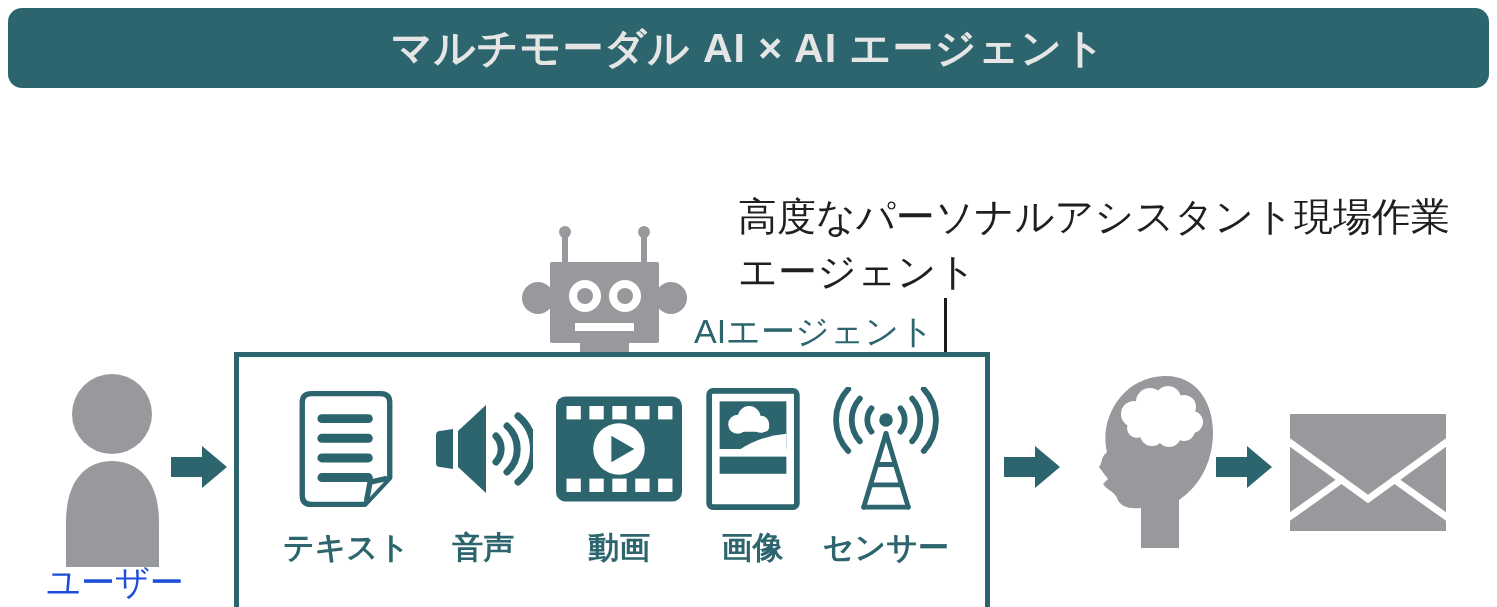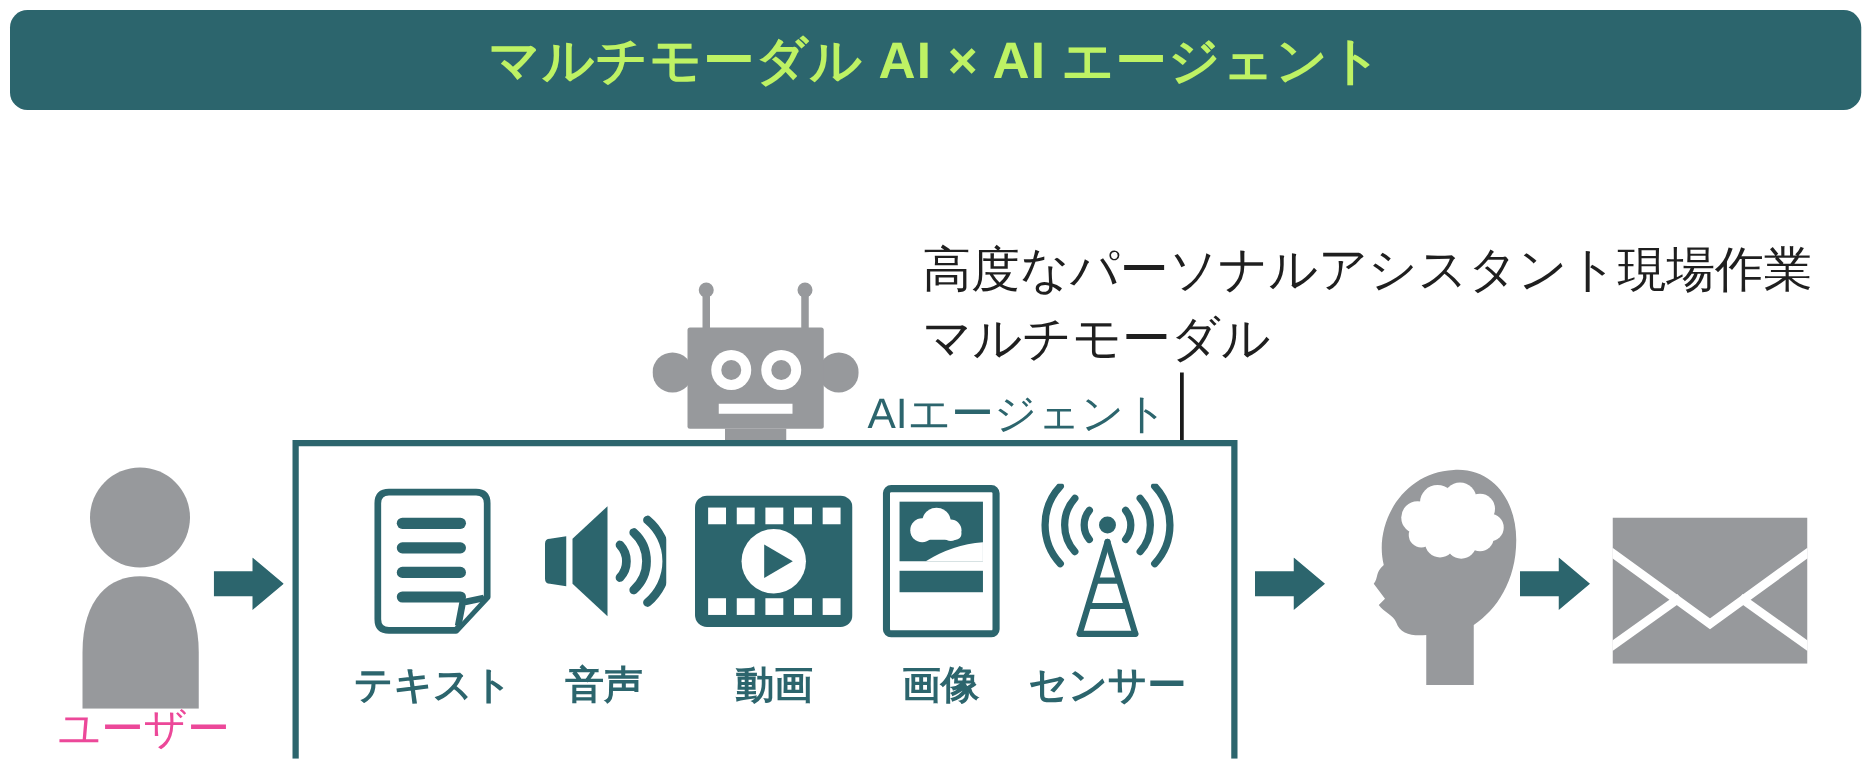--- a/index.html
+++ b/index.html
@@ -7,21 +7,21 @@
     position:relative;width:1497px;height:607px;background:#ffffff;overflow:hidden;
     font-family:"Liberation Sans","DejaVu Sans",sans-serif;
   }
   
   .banner{
     position:absolute;left:8px;top:8px;width:1481px;height:80px;
     background:#2C656D;border-radius:14px;
     display:flex;align-items:center;justify-content:center;
   }
   .banner-title{
-    color:#bef264;font-size:41px;font-weight:bold;letter-spacing:1px;
+    color:#e5e5e5;font-size:41px;font-weight:bold;letter-spacing:1px;
   }
   
   .annotation{
     position:absolute;left:738px;top:150px;width:760px;
     color:#1f1f1f;font-size:39px;line-height:55px;margin-top:39px;
   }
   
   .robot{position:absolute;left:522px;top:224px;width:165px;height:131px;}
   
   .agent-row{
@@ -37,21 +37,21 @@
     padding:28px 36px 0 44px;
     font-weight:bold;
   }
   .mod-item{display:flex;flex-direction:column;align-items:center;}
   .mod-icon{height:128px;display:flex;align-items:center;justify-content:center;}
   .mod-label{color:#2C656D;font-size:31px;margin-top:14px;white-space:nowrap;}
   
   .user-icon{position:absolute;left:60px;top:372px;width:105px;height:195px;}
   .user-label{
     position:absolute;left:20px;top:560px;width:190px;text-align:center;
-    color:#ec4899;font-size:34px;
+    color:#1d4ed8;font-size:34px;
   }
   
   .arrow{position:absolute;width:56px;height:42px;}
   .arrow-1{left:171px;top:446px;}
   .arrow-2{left:1004px;top:446px;}
   .arrow-3{left:1216px;top:446px;}
   
   .head-icon{position:absolute;left:1077px;top:368px;width:137px;height:180px;}
   .envelope-icon{position:absolute;left:1290px;top:414px;width:156px;height:117px;}
 </style>
@@ -59,21 +59,21 @@
 <body>
 
 <div class="stage">
 
   <div class="banner">
     <div class="banner-title">マルチモーダル AI × AI エージェント</div>
   </div>
 
   <div class="annotation">
     <div>高度なパーソナルアシスタント現場作業</div>
-    <div>マルチモーダル</div>
+    <div>エージェント</div>
   </div>
 
   <svg class="robot" viewBox="0 0 165 131">
     <g fill="#97999C">
       <circle cx="43" cy="8" r="6"></circle>
         <rect x="40" y="10" width="6" height="32"></rect>
       <circle cx="122" cy="8" r="6"></circle>
         <rect x="119" y="10" width="6" height="32"></rect>
       <circle cx="16" cy="74" r="16"></circle>
         <circle cx="149" cy="74" r="16"></circle>

